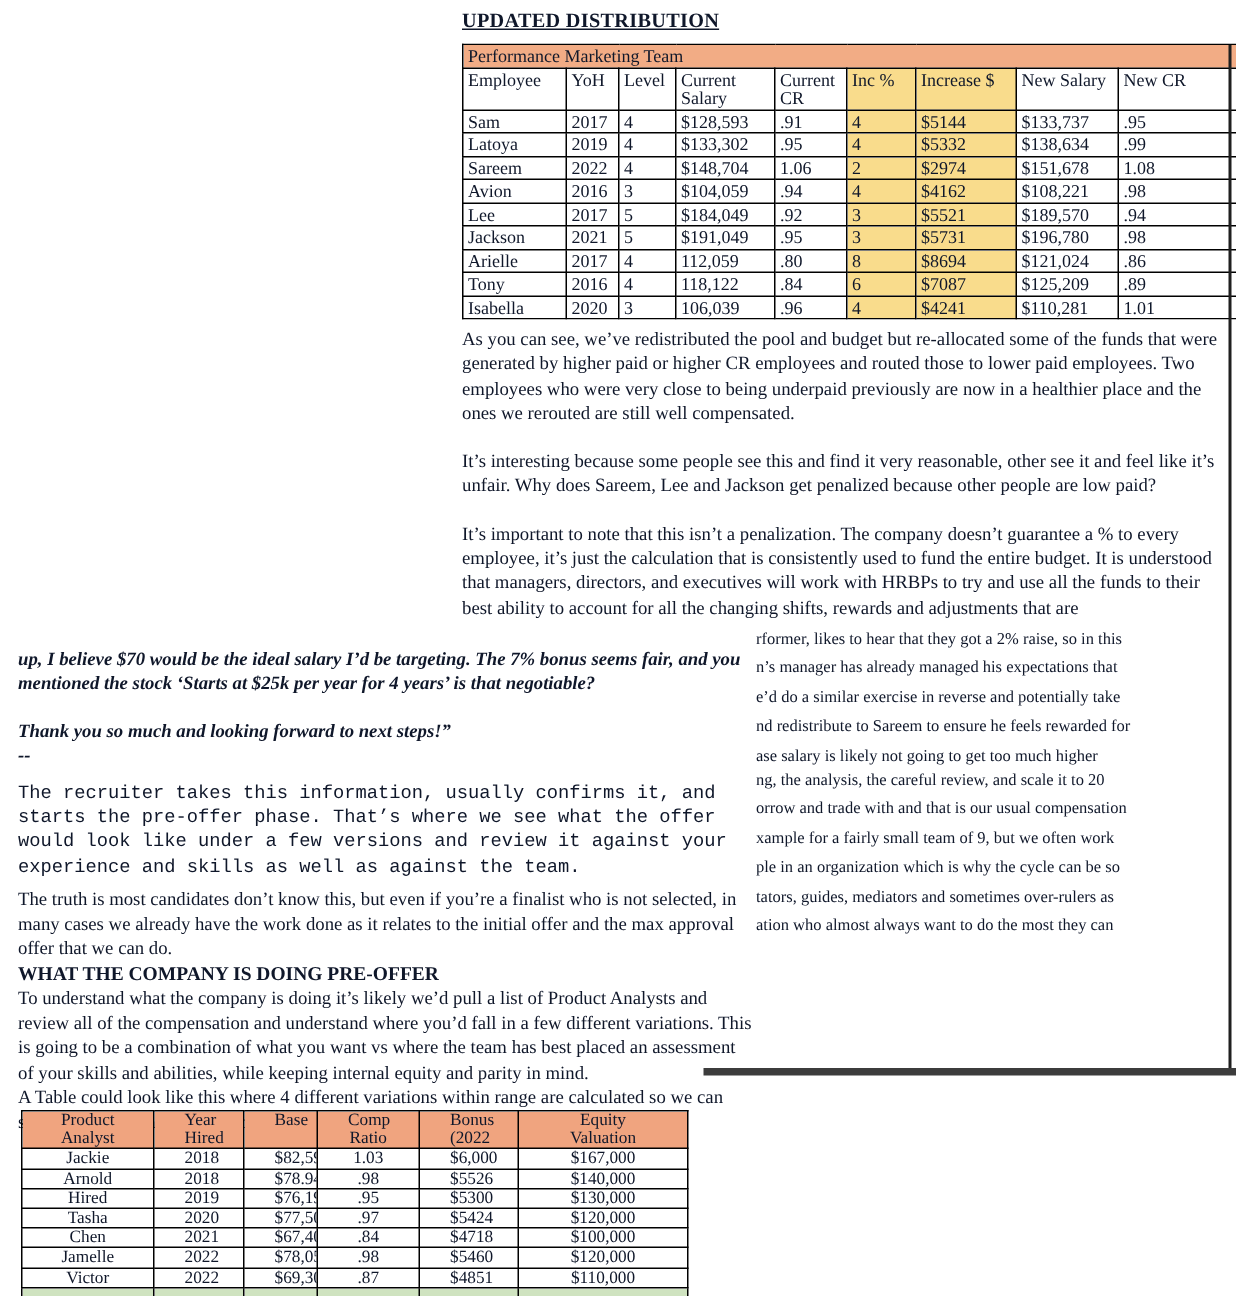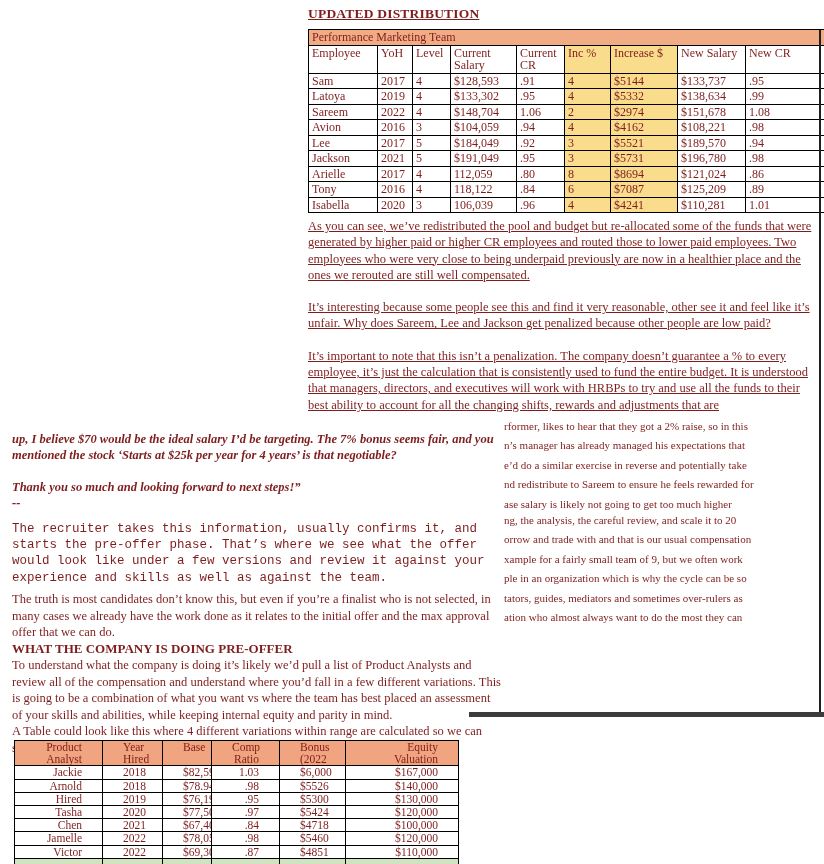--- a/index.html
+++ b/index.html
@@ -1,54 +1,54 @@
 <!DOCTYPE html>
 <html style="--band-salmon: #F2AC85; --highlight-yellow: #F9DC8C; --table2-header-salmon: #F0A47F; --green-row: #CFE3C0; --separator-dark: #3C3C3C;"><head>
 <meta charset="utf-8">
 <style>
   html,body{margin:0;padding:0;background:#fff;}
   .canvas{position:relative;width:824px;height:864px;background:#ffffff;overflow:hidden;
-          font-family:"Liberation Serif",serif;color:#7f1d1d;}
+          font-family:"Liberation Serif",serif;color:#0f172a;}
 
   
   .h1{position:absolute;left:308px;top:6px;font-size:13.5px;font-weight:bold;text-decoration:underline;letter-spacing:.2px;}
 
   
   .t1wrap{position:absolute;left:308px;top:29px;width:602px;overflow:hidden;}
   table{border-collapse:collapse;}
   .t1{width:530px;table-layout:fixed;font-size:12px;}
   .t1 td,.t1 th{border:1px solid #000;padding:1px 3px;text-align:left;vertical-align:top;
                 font-weight:normal;line-height:12.5px;overflow:hidden;}
   .t1 .band{background:var(--band-salmon);font-size:12px;}
   .t1 .hl{background:var(--highlight-yellow);}
 
   
   .paras{position:absolute;left:308px;top:218px;width:514px;font-size:12.5px;line-height:16.3px;}
-  .paras p{margin:0 0 16px 0;text-decoration:underline;}
+  .paras p{margin:0 0 16px 0;}
 
   
   .rclip{position:absolute;left:504px;width:321px;font-size:11px;line-height:19.4px;overflow:hidden;}
   .rclip div{white-space:nowrap;}
   .b1{top:417px;} .b2{top:511px;}
 
   .vline{position:absolute;left:819px;top:30px;width:2px;height:684px;background:#1f1f1f;}
   .darkbar{position:absolute;left:469px;top:712px;width:356px;height:5px;background:var(--separator-dark);}
 
   
   .leftcol{position:absolute;left:12px;top:431px;width:489px;font-size:12.5px;line-height:16.4px;}
   .leftcol p{margin:0;}
   .it{font-style:italic;font-weight:bold;}
   .mb15{margin-bottom:15px!important;} .mb9{margin-bottom:9px!important;}
   .mb5{margin-bottom:5px!important;font-family:Liberation Mono, monospace;}  .mb0{margin-bottom:0!important;}
   .h2{font-size:13px;font-weight:bold;margin:0;line-height:17px;}
 
   
   .t2wrap{position:absolute;left:14px;top:740px;width:448px;overflow:hidden;}
   .t2{width:444px;table-layout:fixed;font-size:11.5px;}
-  .t2 td,.t2 th{border:1px solid #000;padding:0 20px;text-align:right;vertical-align:top;
+  .t2 td,.t2 th{border:1px solid #000;padding:0 20px;text-align:center;vertical-align:top;
                 font-weight:normal;line-height:12.2px;overflow:hidden;}
   .t2 thead th{background:var(--table2-header-salmon);}
   .t2 .green td{background:var(--green-row);height:12px;}
 </style>
 </head>
 <body>
 
 <div class="canvas">
 
   <div class="h1">UPDATED DISTRIBUTION</div>

